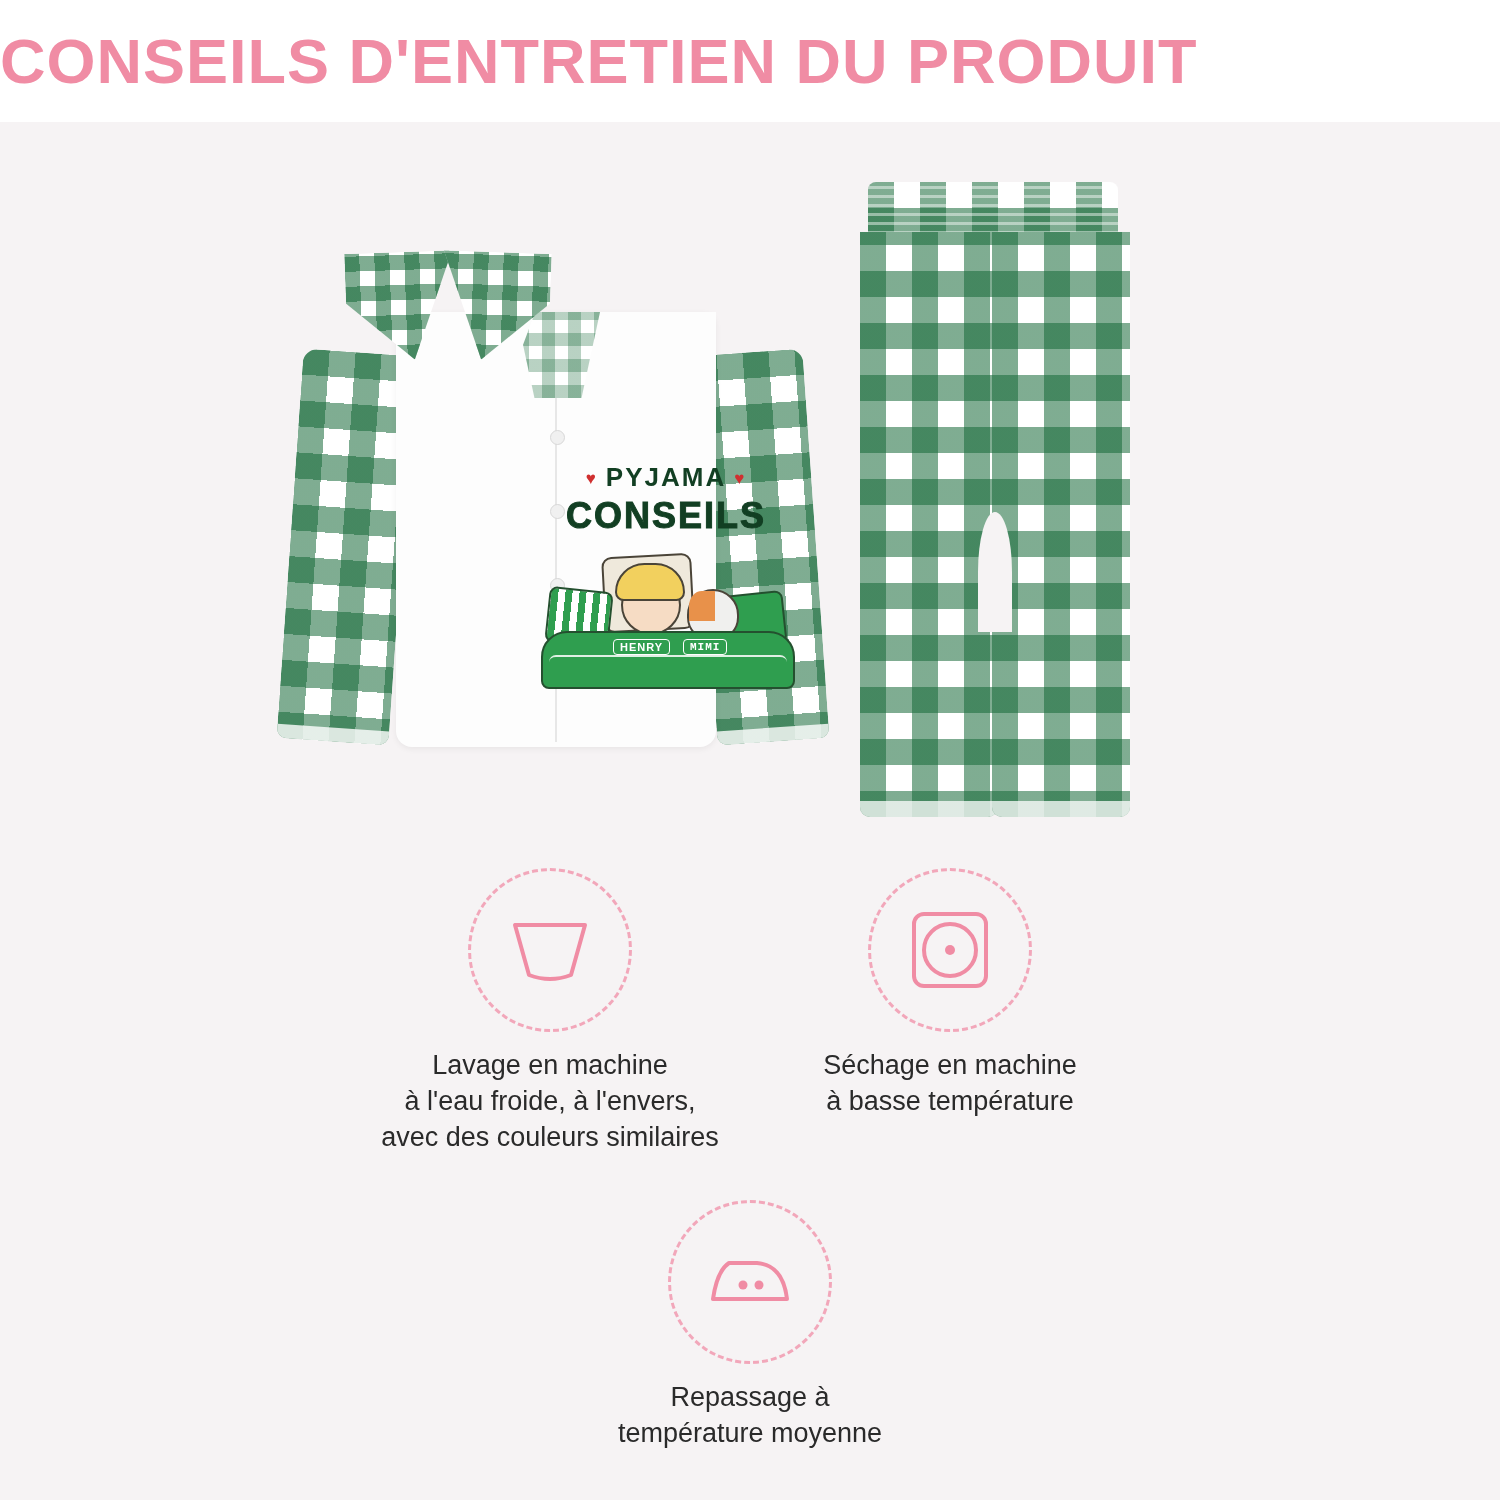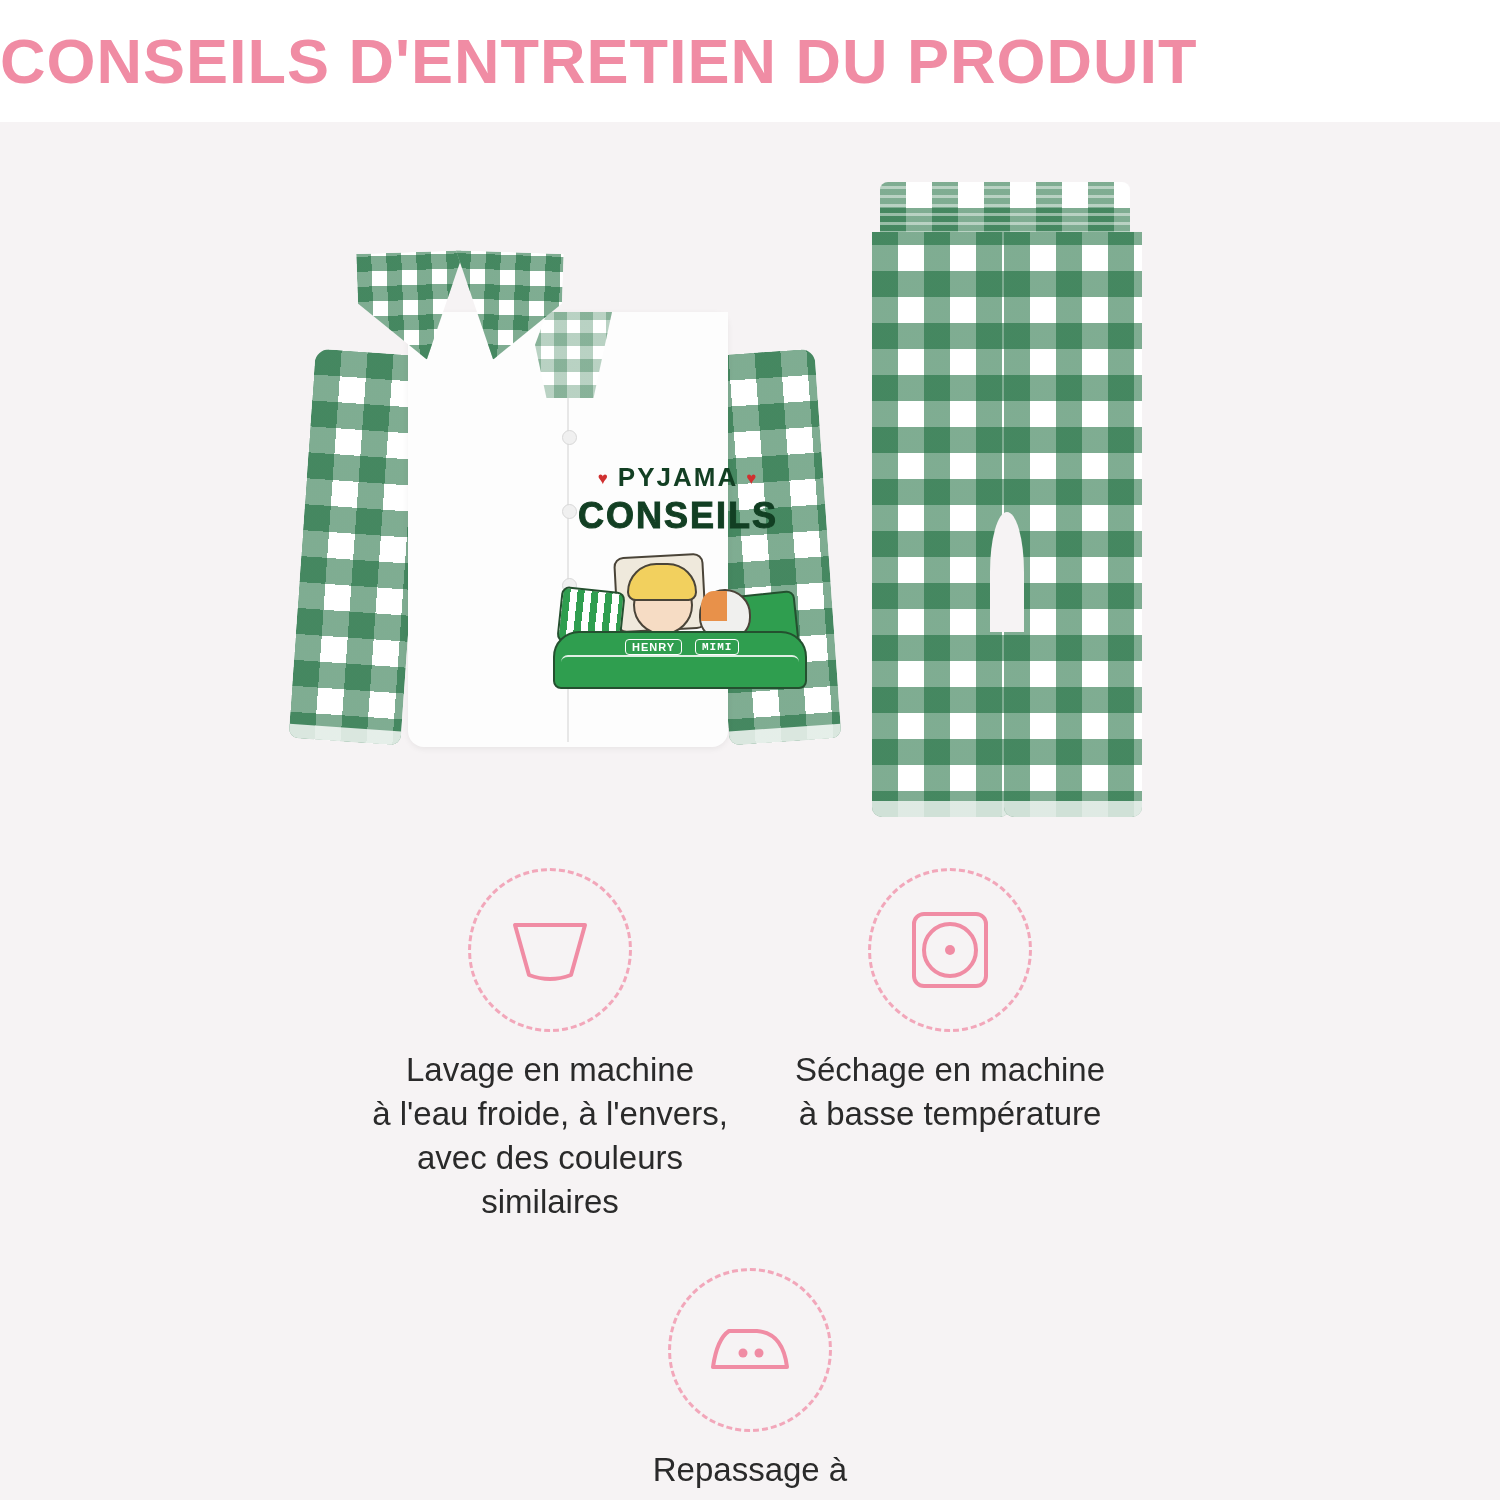--- a/index.html
+++ b/index.html
@@ -33,21 +33,21 @@
   .header-title {
     color: #f08ca4;
     font-size: 63px;
     font-weight: bold;
     letter-spacing: 1px;
     white-space: nowrap;
   }
   
   .product-area {
     position: absolute;
-    top: 122px; left: 12px;
+    top: 122px; left: 0;
     width: 1486px;
     height: 740px;
   }
   
   .gingham {
     background-color: #ffffff;
     background-image:
       repeating-linear-gradient(0deg, rgba(22,105,56,0.55) 0 26px, rgba(0,0,0,0) 26px 52px),
       repeating-linear-gradient(90deg, rgba(22,105,56,0.55) 0 26px, rgba(0,0,0,0) 26px 52px);
   }
@@ -332,21 +332,21 @@
     width: 158px; height: 158px;
     margin: 0 auto;
     border: 3px dashed #f2a7ba;
     border-radius: 50%;
     display: flex;
     align-items: center;
     justify-content: center;
   }
   .care-label {
     margin-top: 16px;
-    font-size: 33px;
+    font-size: 27px;
     line-height: 1.33;
     color: #2a2a2a;
     white-space: pre-line;
   }
   .row2 {
     margin-top: 44px;
   }
 </style>
 </head>
 <body>
@@ -454,20 +454,20 @@
 
       <div class="care-item">
         <div class="icon-circle">
           <svg width="90" height="66" viewBox="0 0 90 66">
             <path d="M8 50 L82 50 Q78 16 52 14 L24 14 Q12 22 8 50 Z" fill="none" stroke="#f08ca4" stroke-width="4" stroke-linejoin="round"></path>
             <circle cx="38" cy="36" r="4.5" fill="#f08ca4"></circle>
             <circle cx="54" cy="36" r="4.5" fill="#f08ca4"></circle>
           </svg>
         </div>
         <div class="care-label">Repassage à
-température machine</div>
+température moyenne</div>
       </div>
 
 
     </div>
   </div>
 
 </div>
 
 </body></html>

